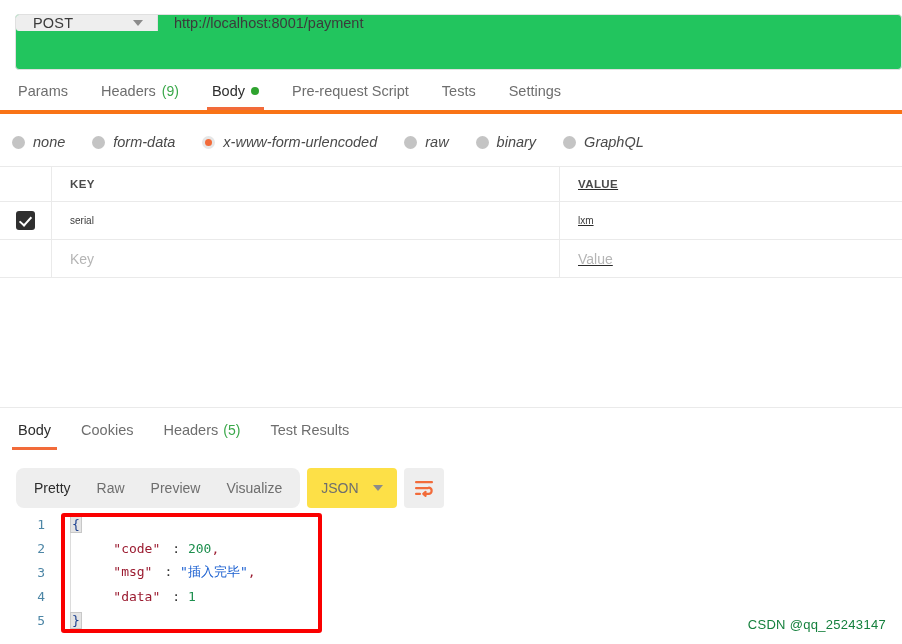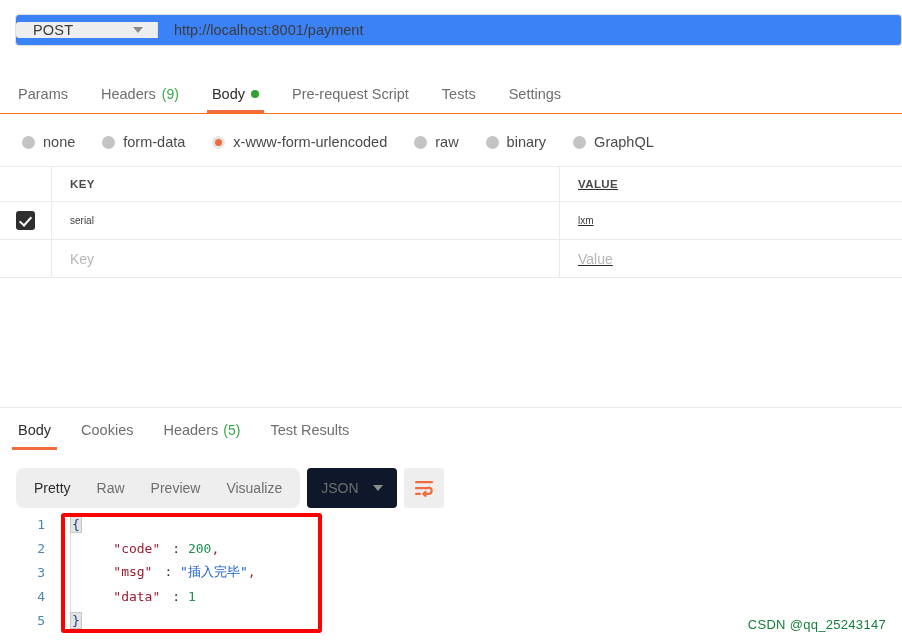--- a/index.html
+++ b/index.html
@@ -17,26 +17,26 @@
     color: #2a2a2a;
     -webkit-font-smoothing: antialiased;
   }
 
   
   .url-bar {
     position: absolute;
     left: 15px;
     top: 14px;
     width: 887px;
-    height: 32px;
-    display: flex;
-    align-items: center;
+    height: 56px;
+    display: flex;
+    align-items: flex-start;
     border: 1px solid #e0e0e0;
     border-radius: 4px;
-    background: #3b82f6;
+    background: #22c55e;
   }
   .method-select {
     width: 142px;
     background: #eeeeee;
     border-right: 1px solid #e0e0e0;
     border-radius: 3px 0 0 3px;
     display: flex;
     align-items: center;
     justify-content: space-between;
     padding: 0 14px 0 17px;
@@ -65,21 +65,21 @@
   
   .req-tabs {
     position: absolute;
     left: 0;
     top: 76px;
     width: 902px;
     height: 38px;
     display: flex;
     align-items: flex-end;
     padding-left: 18px;
-    border-bottom: 1px solid #f97316;
+    border-bottom: 4px solid #f97316;
   }
   .req-tab {
     position: relative;
     font-size: 14.5px;
     color: #6e6e6e;
     padding: 6px 0 11px 0;
     margin-right: 33px;
     white-space: nowrap;
     display: flex;
     align-items: center;
@@ -104,21 +104,22 @@
 
   
   .radio-row {
     position: absolute;
     left: 0;
     top: 122px;
     width: 902px;
     height: 40px;
     display: flex;
     align-items: center;
-    padding-left: 22px;
+    padding-left: 12px;
+    font-style: italic;
   }
   .radio-item {
     display: flex;
     align-items: center;
     margin-right: 27px;
     font-size: 14.5px;
     color: #4a4a4a;
     white-space: nowrap;
   }
   .radio-dot {
@@ -257,21 +258,21 @@
   }
   .seg-btn {
     font-size: 14px;
     color: #6e6e6e;
     padding: 0 13px;
     line-height: 40px;
     white-space: nowrap;
   }
   .seg-btn.active { color: #2d2d2d; }
   .fmt-group {
-    background: #0f172a;
+    background: #fde047;
     border-radius: 4px;
     height: 40px;
     display: flex;
     align-items: center;
     padding: 0 14px;
     gap: 14px;
   }
   .fmt-label { font-size: 14px; color: #6e6e6e; }
   .icon-btn {
     background: #eeeeee;

